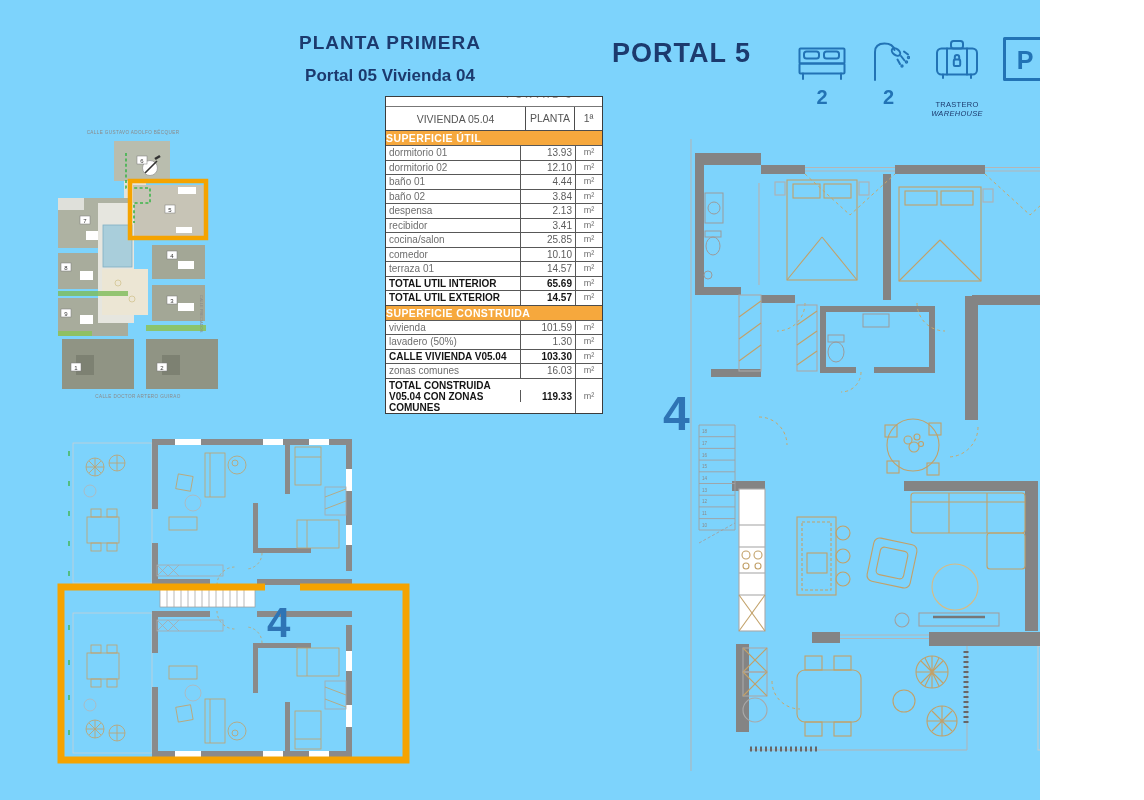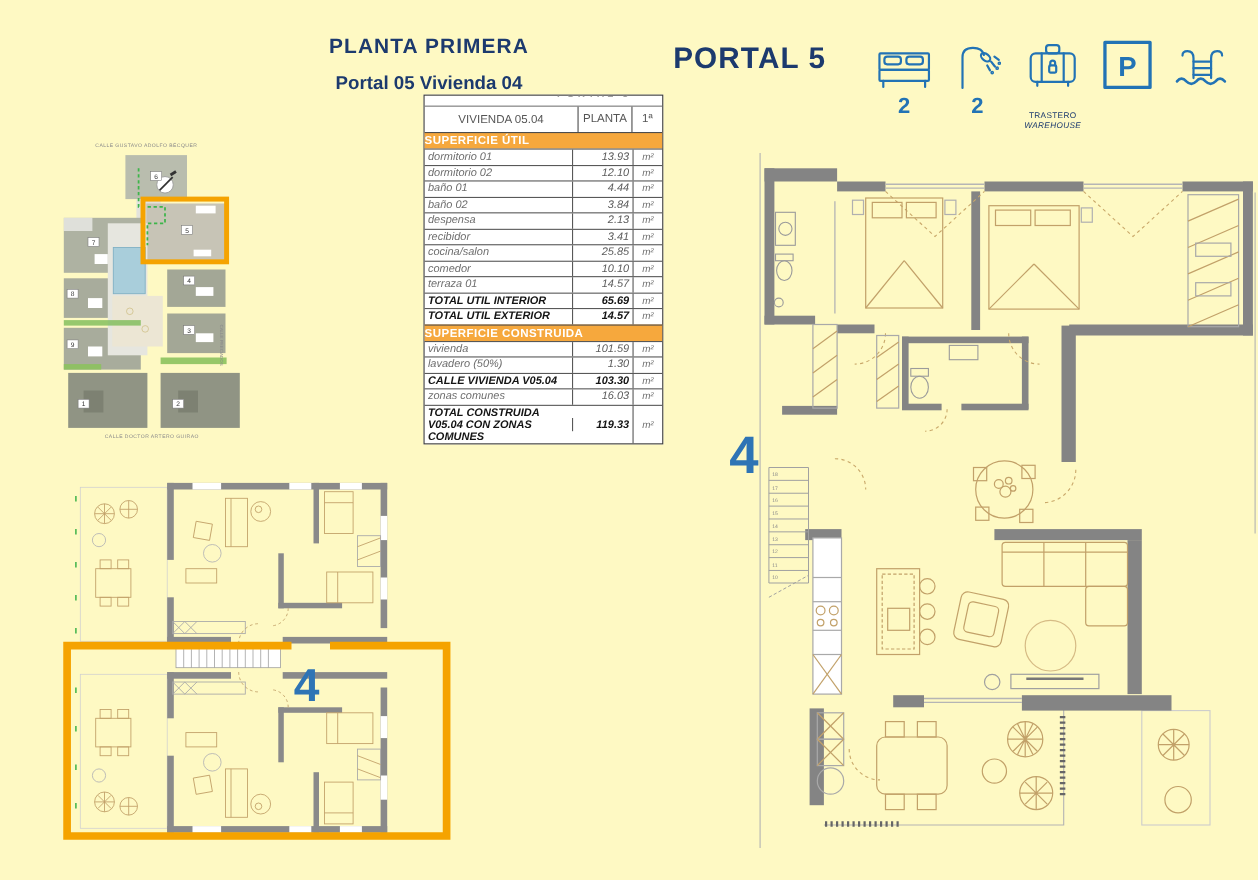--- a/index.html
+++ b/index.html
@@ -1,46 +1,46 @@
 <!DOCTYPE html>
 <html><head>
 <meta charset="utf-8">
 <style>
   html,body{margin:0;padding:0;background:#fff;}
-  #page{position:relative;width:1144px;height:800px;background:#fef9c3;overflow:hidden;
+  #page{position:relative;width:1040px;height:800px;background:#7dd3fc;overflow:hidden;
         font-family:"Liberation Sans",sans-serif;}
   .abs{position:absolute;}
   
   .title{left:250px;top:32px;width:280px;text-align:center;color:#1c3a6e;
          font-size:19px;font-weight:bold;letter-spacing:1px;}
   .subtitle{left:250px;top:66px;width:280px;text-align:center;color:#1c3a6e;
          font-size:17px;font-weight:bold;}
   .portal5{left:612px;top:38px;color:#1c3a6e;font-size:27px;font-weight:bold;letter-spacing:1px;}
   
   .amenities{left:798px;top:30px;width:322px;display:flex;justify-content:space-between;align-items:flex-start;}
   .amen{display:flex;flex-direction:column;align-items:center;min-width:48px;}
   .amen .ic{height:52px;display:flex;align-items:flex-end;justify-content:center;}
   .amen svg{stroke:#2273b5;fill:none;stroke-width:2;stroke-linecap:round;stroke-linejoin:round;}
   .amen .num{color:#2273b5;font-size:20px;font-weight:bold;margin-top:4px;}
   .amen .lab{color:#1c3a6e;font-size:7.5px;margin-top:18px;letter-spacing:.3px;text-align:center;}
   .amen .lab .it{font-style:italic;font-weight:normal;display:block;}
   .pletter{font-size:25px;font-weight:bold;fill:#2273b5;stroke:none;font-family:"Liberation Sans",sans-serif;}
   
-  .stable{left:385px;top:86px;width:216px;border:1.5px solid #3c3c3c;background:#fff;
+  .stable{left:385px;top:96px;width:216px;border:1.5px solid #3c3c3c;background:#fff;
           font-size:10px;color:#666;}
   .t-clip{height:9px;overflow:hidden;border-bottom:1px solid #777;}
   .t-clip span{display:block;margin-top:-7px;color:#a3a3a3;text-align:right;padding-right:28px;
           letter-spacing:3px;font-size:9px;font-weight:bold;}
   .t-head{display:flex;height:23px;align-items:center;color:#555;font-size:10.5px;}
   .t-head .c1{flex:1;text-align:center;}
   .t-head .c2{width:48px;text-align:center;border-left:1px solid #4d4d4d;line-height:23px;}
   .t-head .c3{width:27px;text-align:center;border-left:1px solid #4d4d4d;line-height:23px;}
   .t-sec{background:#f6a83d;color:#fff;font-weight:bold;text-align:left;font-size:10.5px;
          padding:1px 0;border-top:1px solid #4d4d4d;letter-spacing:.4px;}
-  .tr{display:flex;border-top:1px solid #585858;min-height:13.5px;align-items:stretch;font-style:italic;}
+  .tr{display:flex;border-top:1px solid #585858;min-height:13.5px;align-items:stretch;}
   .tl{flex:1;padding:1px 3px 0 3px;color:#6e6e6e;}
   .tv{width:47px;text-align:right;padding:1px 3px 0 4px;border-left:1px solid #585858;color:#5c5c5c;}
   .tu{width:26px;text-align:center;border-left:1px solid #585858;color:#6e6e6e;font-size:9px;padding-top:1px;}
   .tr.b .tl,.tr.b .tv{color:#141414;font-weight:bold;}
   .tr.tall{align-items:center;}
   .tr.tall .tv,.tr.tall .tu{display:flex;align-items:center;justify-content:flex-end;}
   .tr.tall .tu{justify-content:center;align-self:stretch;}
   
   svg text{font-family:"Liberation Sans",sans-serif;}
 </style>

